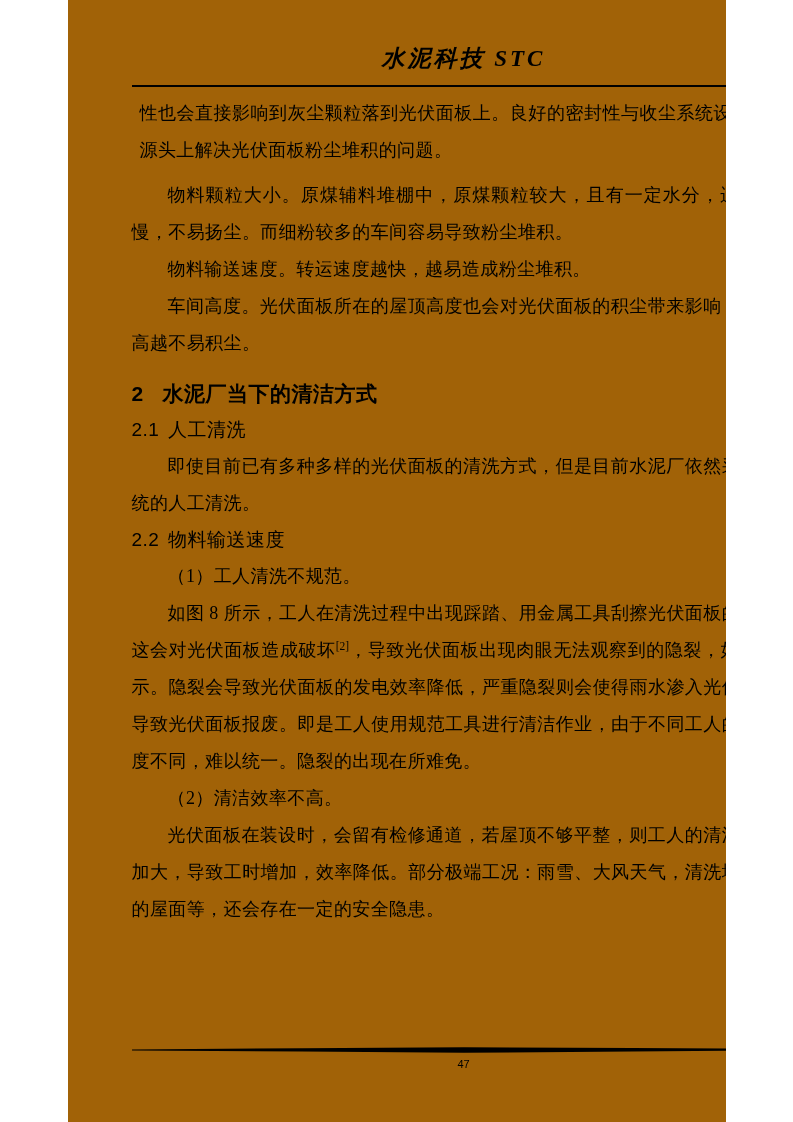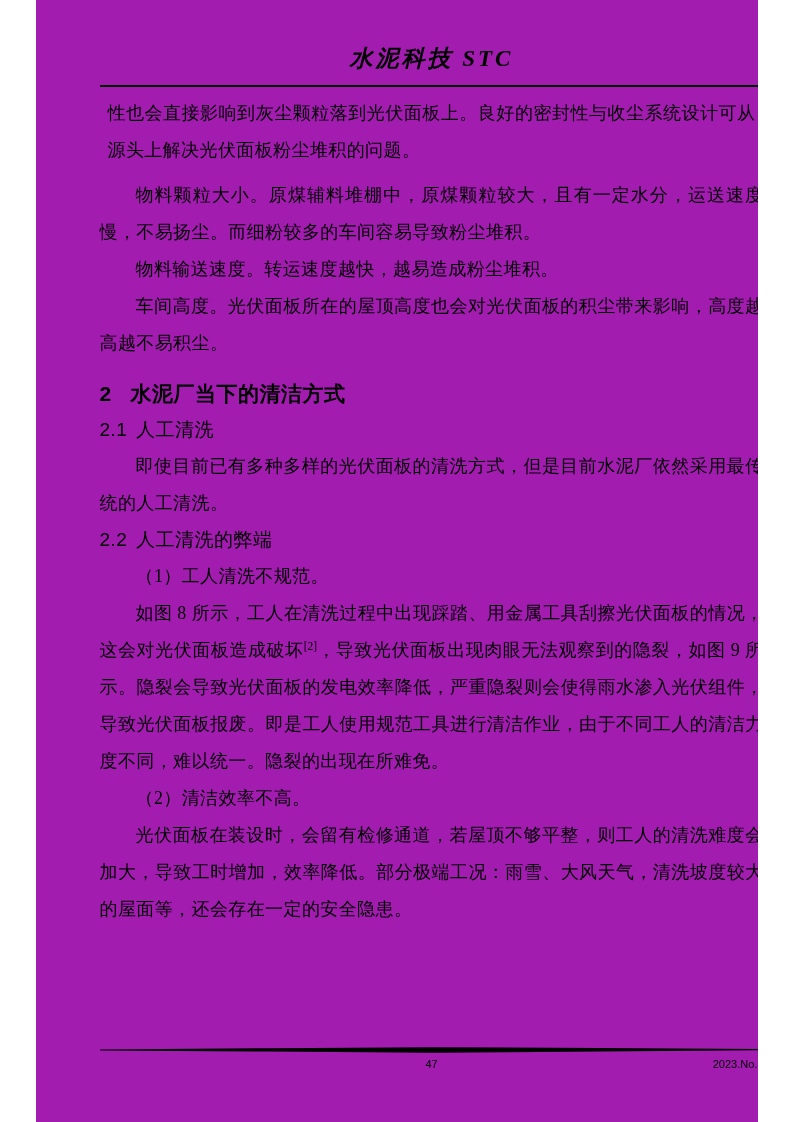--- a/index.html
+++ b/index.html
@@ -1,22 +1,22 @@
 <!DOCTYPE html>
 <html lang="zh"><head>
 <meta charset="utf-8">
 <style>
   * { box-sizing: border-box; }
   html, body { margin: 0; padding: 0; background: #ffffff; }
   .page {
     position: relative;
-    width: 722px;
+    width: 658px;
     height: 1122px;
     margin: 0 auto;
-    background: #a21caf;
+    background: #a16207;
     color: #000000;
     font-family: "Liberation Serif", "DejaVu Serif", serif;
     overflow: hidden;
   }
   .content {
     position: absolute;
     left: 64px;
     top: 42px;
     width: 664px;
   }
@@ -115,21 +115,21 @@
       <p class="para">物料颗粒大小。原煤辅料堆棚中，原煤颗粒较大，且有一定水分，运送速度慢，不易扬尘。而细粉较多的车间容易导致粉尘堆积。</p>
       <p class="para">物料输送速度。转运速度越快，越易造成粉尘堆积。</p>
       <p class="para">车间高度。光伏面板所在的屋顶高度也会对光伏面板的积尘带来影响，高度越高越不易积尘。</p>
 
       <h2 class="heading-1"><span class="h-num">2</span><span>水泥厂当下的清洁方式</span></h2>
 
       <h3 class="heading-2"><span class="h-num">2.1</span><span>人工清洗</span></h3>
 
       <p class="para">即使目前已有多种多样的光伏面板的清洗方式，但是目前水泥厂依然采用最传统的人工清洗。</p>
 
-      <h3 class="heading-2"><span class="h-num">2.2</span><span>人工清洗的弊端</span></h3>
+      <h3 class="heading-2"><span class="h-num">2.2</span><span>物料输送速度</span></h3>
 
       <p class="para">（1）工人清洗不规范。</p>
 
       <p class="para"><span>如图 8 所示，工人在清洗过程中出现踩踏、用金属工具刮擦光伏面板的情况，这会对光伏面板造成破坏</span><sup class="cite">[2]</sup><span>，导致光伏面板出现肉眼无法观察到的隐裂，如图 9 所示。隐裂会导致光伏面板的发电效率降低，严重隐裂则会使得雨水渗入光伏组件，导致光伏面板报废。即是工人使用规范工具进行清洁作业，由于不同工人的清洁力度不同，难以统一。隐裂的出现在所难免。</span></p>
 
       <p class="para">（2）清洁效率不高。</p>
       <p class="para">光伏面板在装设时，会留有检修通道，若屋顶不够平整，则工人的清洗难度会加大，导致工时增加，效率降低。部分极端工况：雨雪、大风天气，清洗坡度较大的屋面等，还会存在一定的安全隐患。</p>
     </div>
   </div>
 

